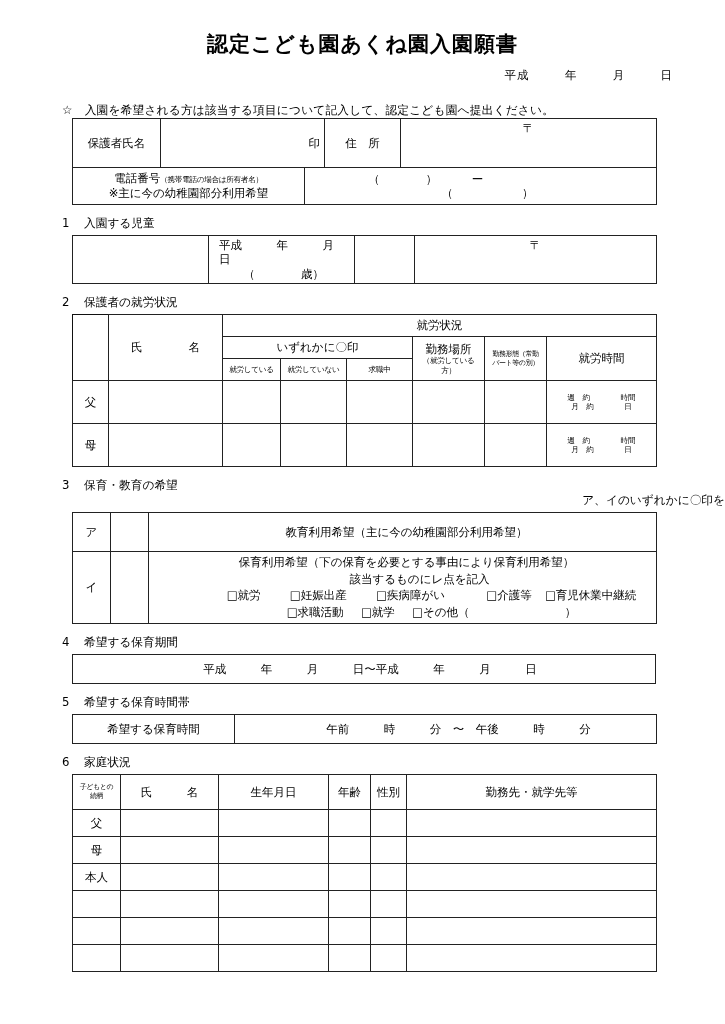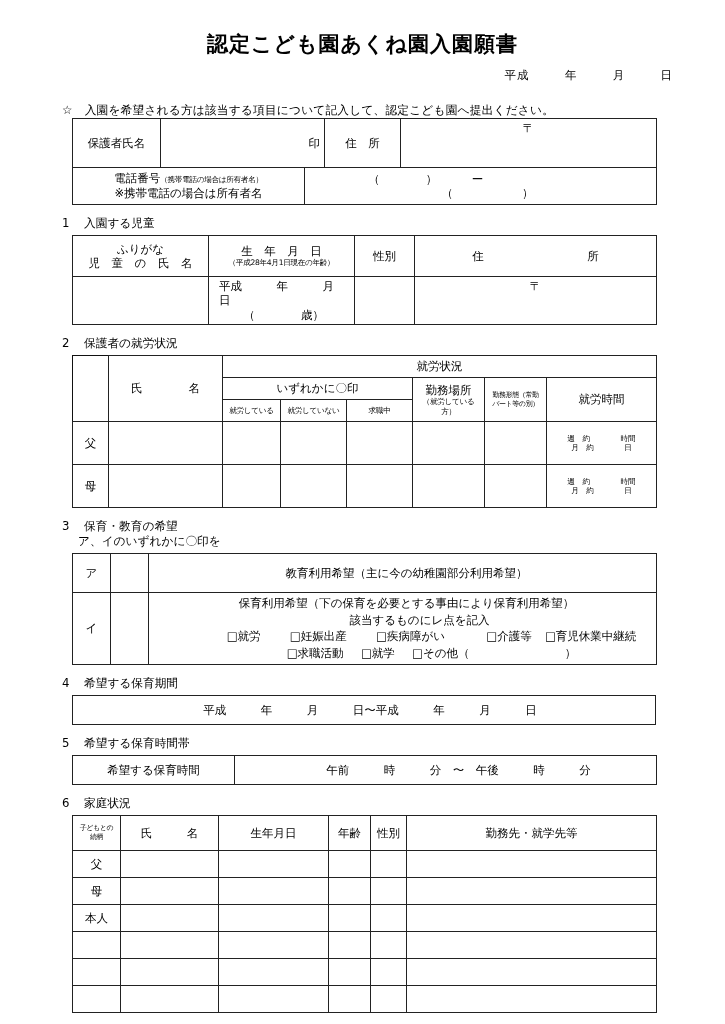--- a/index.html
+++ b/index.html
@@ -70,20 +70,21 @@
   .sec-label {
     font-size: 11.7px;
     margin: 11px 15px 4px 62px;
     font-family: "DejaVu Sans", "Liberation Sans", sans-serif;
   }
   .sec-label .num { display: inline-block; width: 22px; }
   .sec-sub {
     font-size: 11.7px;
     margin: 0 0 4px 78px;
     font-family: "DejaVu Sans", "Liberation Sans", sans-serif;
+    text-align: right;
   }
   .tl { text-align: left; }
   .small { font-size: 7.6px; letter-spacing: -0.3px; }
   .xsmall { font-size: 7px; letter-spacing: -0.4px; line-height: 1.15; }
 
   
   .t0 { margin-top: 14px; }
   .t0 td { height: 22px; }
   .cell-mark {
     text-align: left;
@@ -152,21 +153,21 @@
         <td>住　所</td>
         <td class="tl" style="vertical-align:top">
           <span>〒</span>
         </td>
       </tr>
       <tr>
         <td colspan="2" class="tl" style="height:32px;line-height:1.3">
           <div>
             <span>電話番号</span><span class="small">（携帯電話の場合は所有者名）</span>
           </div>
-          <div>※携帯電話の場合は所有者名</div>
+          <div>※主に今の幼稚園部分利用希望</div>
         </td>
         <td colspan="3" class="tl" style="padding-left:18px">
           <span>（　　　　）　　　ー</span>
           <span style="display:inline-block;width:120px"></span>
           <span>（　　　　　　）</span>
         </td>
       </tr>
     </tbody>
   </table>
 
@@ -174,32 +175,20 @@
     <span class="num">1</span><span>入園する児童</span>
   </div>
   <table class="form outer t1">
     <colgroup>
       <col style="width:136px">
         <col style="width:146px">
         <col style="width:60px">
         <col style="width:242px">
     </colgroup>
     <tbody>
-      <tr>
-        <td style="height:36px">
-          <div>ふりがな</div>
-          <div>児　童　の　氏　名</div>
-        </td>
-        <td>
-          <div>生　年　月　日</div>
-          <div class="small">（平成28年4月1日現在の年齢）</div>
-        </td>
-        <td>性別</td>
-        <td>住　　　　　　　　　所</td>
-      </tr>
       <tr>
         <td style="height:36px"></td>
         <td>
           <div class="tl" style="padding-left:6px">平成　　　年　　　月　　　日</div>
           <div style="text-align:right;padding-right:26px">（　　　　歳）</div>
         </td>
         <td></td>
         <td class="tl" style="vertical-align:top">
           <span>〒</span>
         </td>

